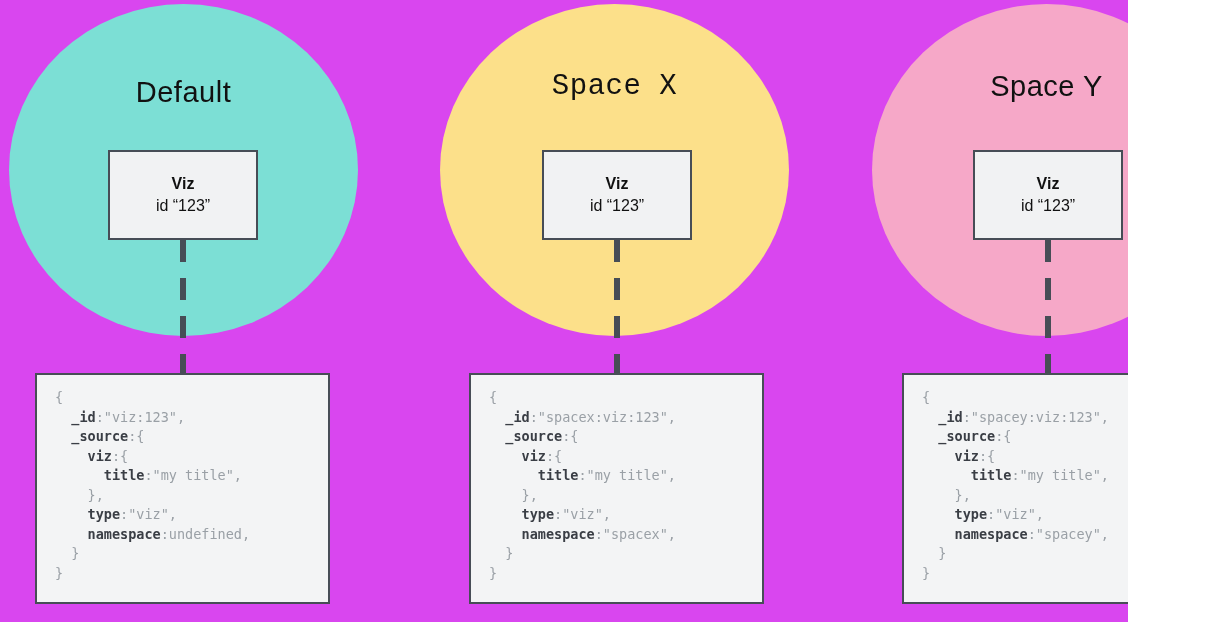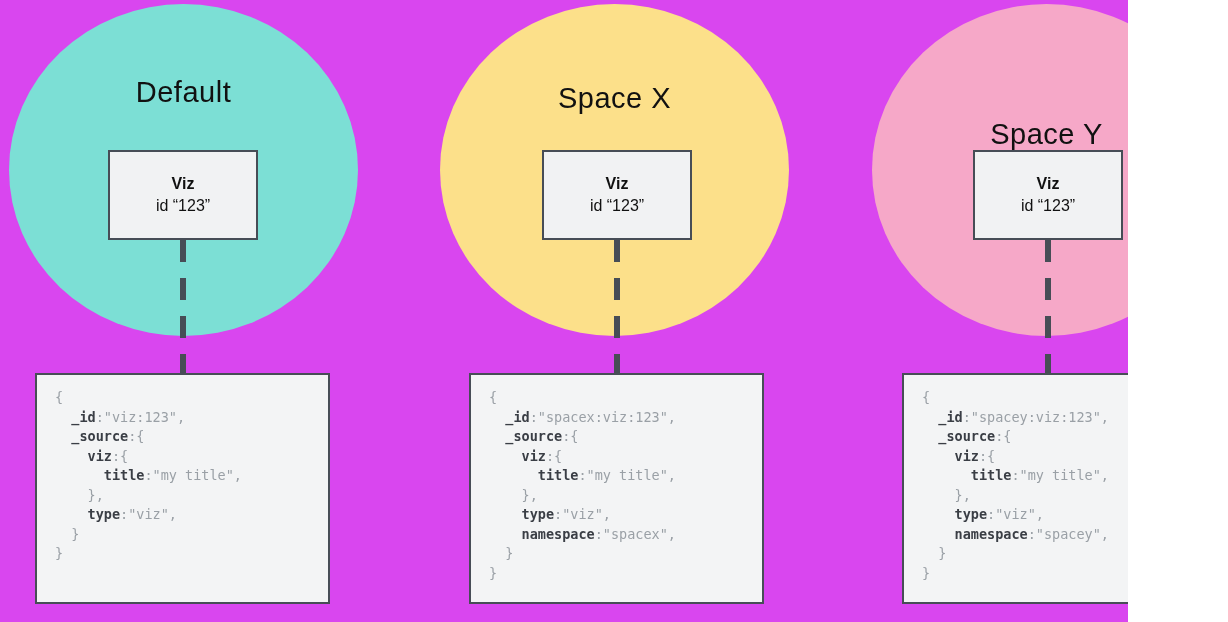--- a/index.html
+++ b/index.html
@@ -79,27 +79,27 @@
   .cp { color: #9aa0a6; }
 
   
   .s0 .circle      { left: 9px;    background: #7cdfd5; }
   .s0 .space-title { left: 9px;    top: 76px; }
   .s0 .viz-box     { left: 108px; }
   .s0 .connector   { left: 180px; }
   .s0 .code-box    { left: 35px; }
 
   .s1 .circle      { left: 440px;  background: #fce08a; }
-  .s1 .space-title { left: 440px;  top: 82px; }
+  .s1 .space-title { left: 440px;  top: 70px; font-family: Liberation Mono, monospace; }
   .s1 .viz-box     { left: 542px; }
   .s1 .connector   { left: 614px; }
   .s1 .code-box    { left: 469px; }
 
   .s2 .circle      { left: 872px;  background: #f6a8c8; }
-  .s2 .space-title { left: 872px;  top: 70px; margin-top: 48px; }
+  .s2 .space-title { left: 872px;  top: 70px; }
   .s2 .viz-box     { left: 973px; }
   .s2 .connector   { left: 1045px; }
   .s2 .code-box    { left: 902px; }
 </style>
 </head>
 <body>
 
 <div class="canvas">
 
   <div class="space-group s0">
@@ -111,20 +111,21 @@
     </div>
     <div class="connector"></div>
     <div class="code-box">
         <div class="code-line"><span class="cp">{</span></div>
         <div class="code-line"><span class="cp">  </span><span class="ck">_id</span><span class="cp">:"viz:123",</span></div>
         <div class="code-line"><span class="cp">  </span><span class="ck">_source</span><span class="cp">:{</span></div>
         <div class="code-line"><span class="cp">    </span><span class="ck">viz</span><span class="cp">:{</span></div>
         <div class="code-line"><span class="cp">      </span><span class="ck">title</span><span class="cp">:"my title",</span></div>
         <div class="code-line"><span class="cp">    },</span></div>
         <div class="code-line"><span class="cp">    </span><span class="ck">type</span><span class="cp">:"viz",</span></div>
+        <div class="code-line"><span class="cp">    </span><span class="ck">namespace</span><span class="cp">:undefined,</span></div>
         <div class="code-line"><span class="cp">  }</span></div>
         <div class="code-line"><span class="cp">}</span></div>
       </div>
   </div>
 
   <div class="space-group s1">
     <div class="circle" style="background: rgb(252, 224, 138);"></div>
     <div class="space-title">Space X</div>
     <div class="viz-box">
       <div class="viz-title">Viz</div>

